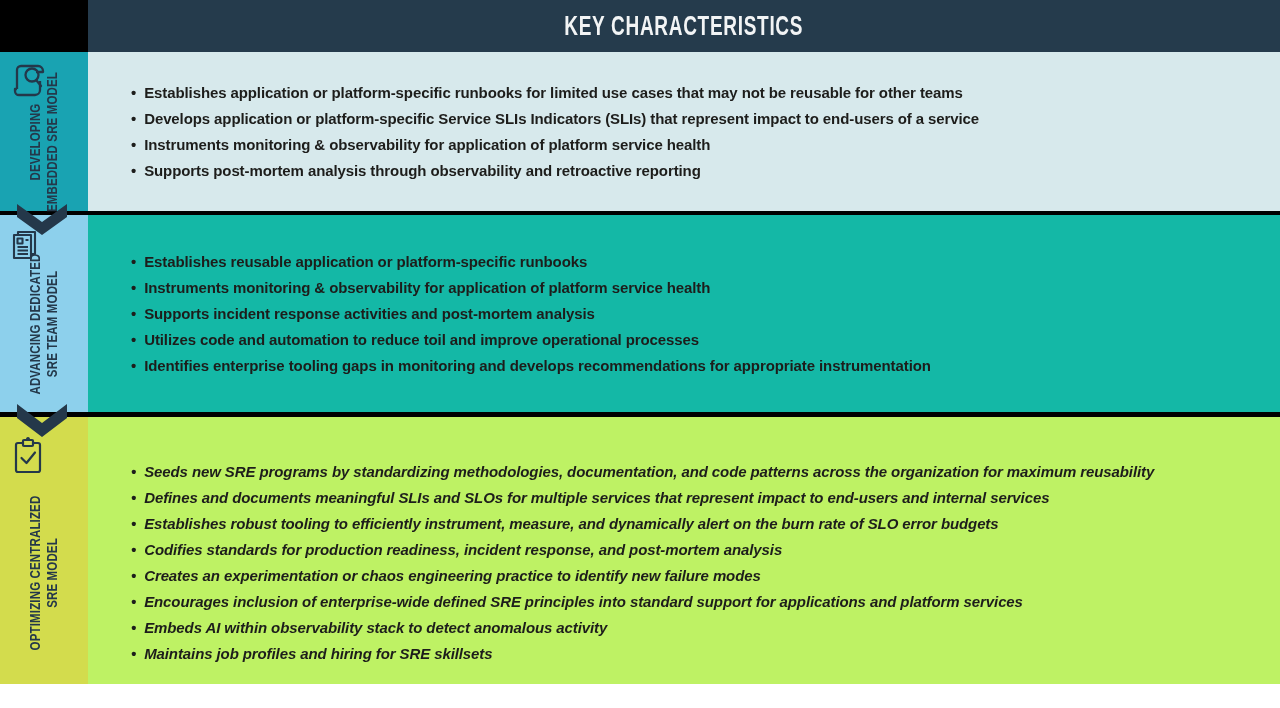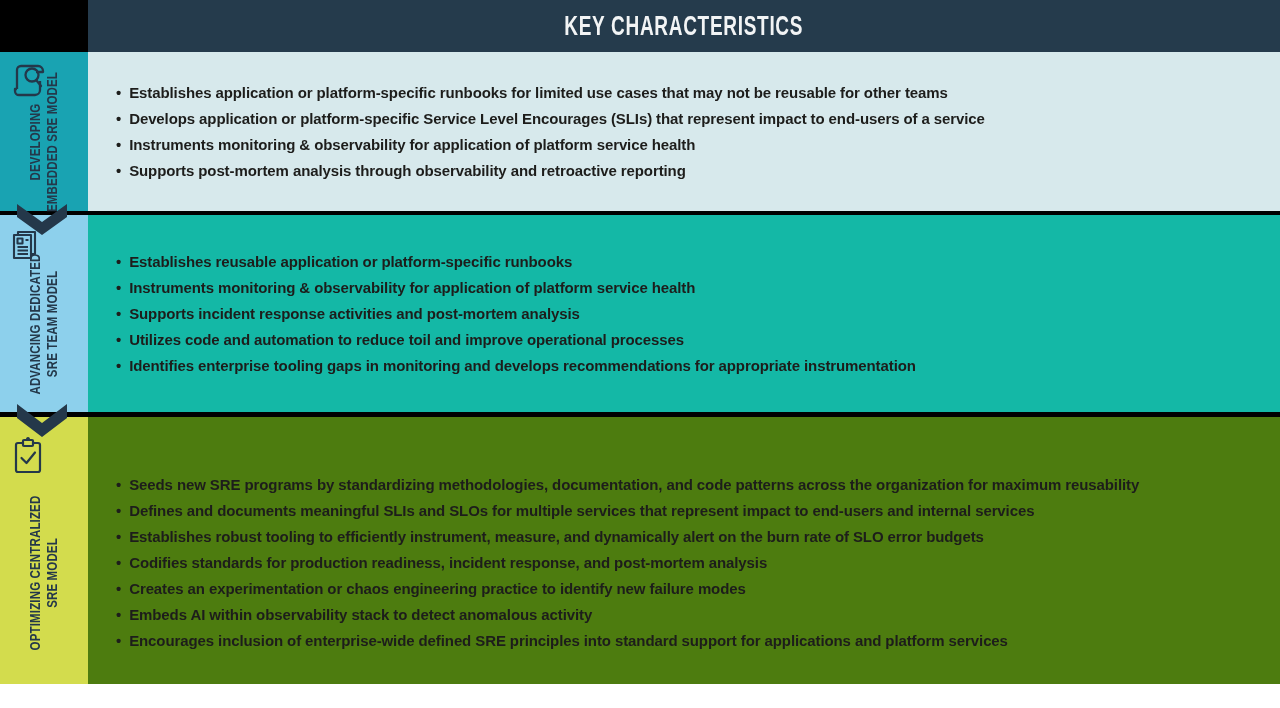--- a/index.html
+++ b/index.html
@@ -18,21 +18,21 @@
   }
   
   .row{display:flex;position:relative;}
   .row-1{flex:0 0 159px;}
   .row-2{flex:0 0 197px;}
   .row-3{flex:0 0 291px;}
   .divider{flex:0 0 4px;background:#000;}
   .divider-2{flex:0 0 5px;}
   .sidebar{width:88px;flex:0 0 88px;position:relative;}
   .content{flex:1;display:flex;align-items:center;}
-  ul.bullets{list-style:none;margin:0;padding:0 10px 0 28px;}
+  ul.bullets{list-style:none;margin:15px;padding:0 10px 0 28px;}
   li.bullet{
     font-size:15px;font-weight:bold;color:#1d1d1b;line-height:26px;
     white-space:nowrap;letter-spacing:-0.1px;
   }
   li.bullet::before{content:"•";margin-right:8px;}
   
   .vlabel{
     position:absolute;left:50%;top:calc(50% + 10px);
     transform:translate(-50%,-50%) rotate(-90deg);
     white-space:nowrap;text-align:center;
@@ -71,21 +71,21 @@
         <path d="M29.5 22.5L34 28" stroke-linecap="round"></path>
       </svg>
       <div class="vlabel">
         <span class="vline">DEVELOPING</span>
         <span class="vline">EMBEDDED SRE MODEL</span>
       </div>
     </div>
     <div class="content" style="background: rgb(215, 233, 236);">
       <ul class="bullets">
           <li class="bullet">Establishes application or platform-specific runbooks for limited use cases that may not be reusable for other teams</li>
-          <li class="bullet">Develops application or platform-specific Service Level Encourages (SLIs) that represent impact to end-users of a service</li>
+          <li class="bullet">Develops application or platform-specific Service SLIs Indicators (SLIs) that represent impact to end-users of a service</li>
           <li class="bullet">Instruments monitoring &amp; observability for application of platform service health</li>
           <li class="bullet">Supports post-mortem analysis through observability and retroactive reporting</li>
         </ul>
     </div>
   </div>
 
   <div class="divider"></div>
 
   <div class="row row-2">
     <div class="sidebar" style="background: rgb(141, 208, 236);">
@@ -119,29 +119,30 @@
         <path d="M15 9h-5c-1.1 0-2 .9-2 2v25c0 1.1.9 2 2 2h20c1.1 0 2-.9 2-2V11c0-1.1-.9-2-2-2h-5"></path>
         <rect x="15" y="6" width="10" height="6" rx="1"></rect>
         <path d="M19 6c0-1 .5-1.8 1-1.8s1 .8 1 1.8"></path>
         <path d="M13.5 24l5 5 8.5-10.5" stroke-linecap="round"></path>
       </svg>
       <div class="vlabel">
         <span class="vline">OPTIMIZING CENTRALIZED</span>
         <span class="vline">SRE MODEL</span>
       </div>
     </div>
-    <div class="content" style="background: #4d7c0f;">
+    <div class="content" style="background: #bef264; font-style: italic;">
       <ul class="bullets">
           <li class="bullet">Seeds new SRE programs by standardizing methodologies, documentation, and code patterns across the organization for maximum reusability</li>
           <li class="bullet">Defines and documents meaningful SLIs and SLOs for multiple services that represent impact to end-users and internal services</li>
           <li class="bullet">Establishes robust tooling to efficiently instrument, measure, and dynamically alert on the burn rate of SLO error budgets</li>
           <li class="bullet">Codifies standards for production readiness, incident response, and post-mortem analysis</li>
           <li class="bullet">Creates an experimentation or chaos engineering practice to identify new failure modes</li>
+          <li class="bullet">Encourages inclusion of enterprise-wide defined SRE principles into standard support for applications and platform services</li>
           <li class="bullet">Embeds AI within observability stack to detect anomalous activity</li>
-          <li class="bullet">Encourages inclusion of enterprise-wide defined SRE principles into standard support for applications and platform services</li>
+          <li class="bullet">Maintains job profiles and hiring for SRE skillsets</li>
         </ul>
     </div>
   </div>
 
   <svg class="chevron chevron-1" width="50" height="31" viewBox="0 0 50 31">
     <polygon points="0,0 25,18 50,0 50,13 25,31 0,13" fill="#24384a"></polygon>
   </svg>
   <svg class="chevron chevron-2" width="50" height="33" viewBox="0 0 50 33">
     <polygon points="0,0 25,19 50,0 50,14 25,33 0,14" fill="#24384a"></polygon>
   </svg>

